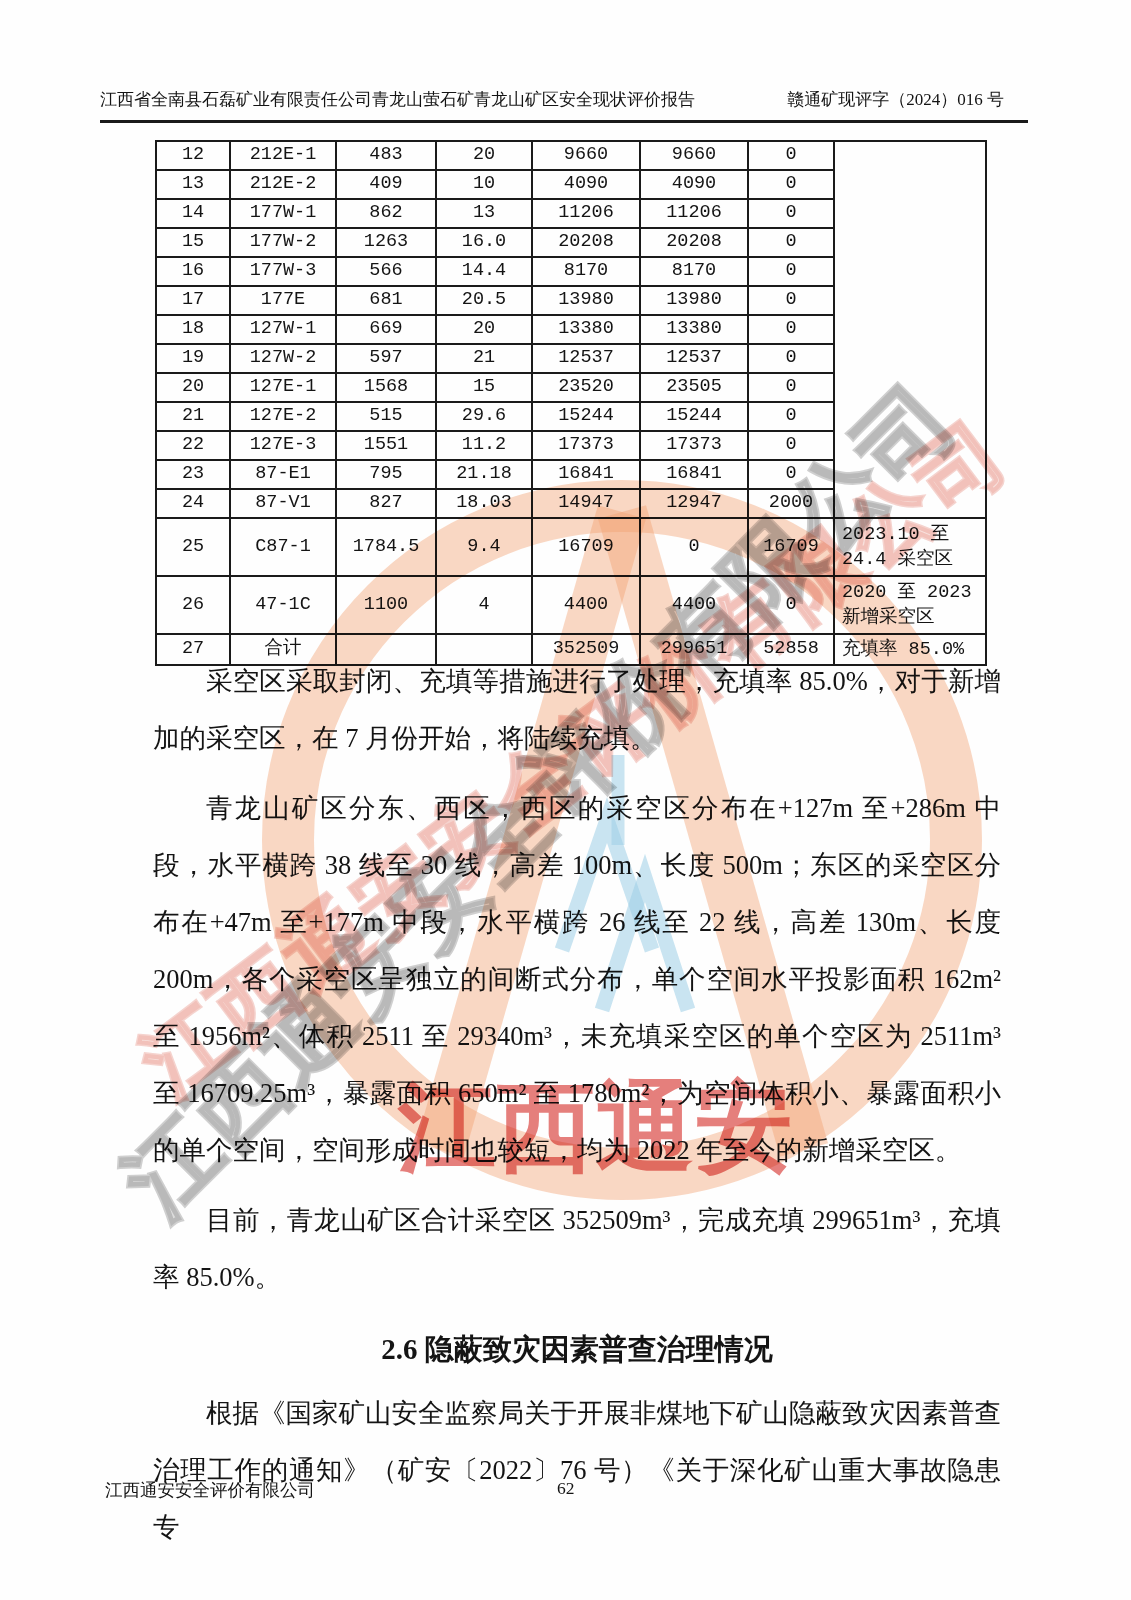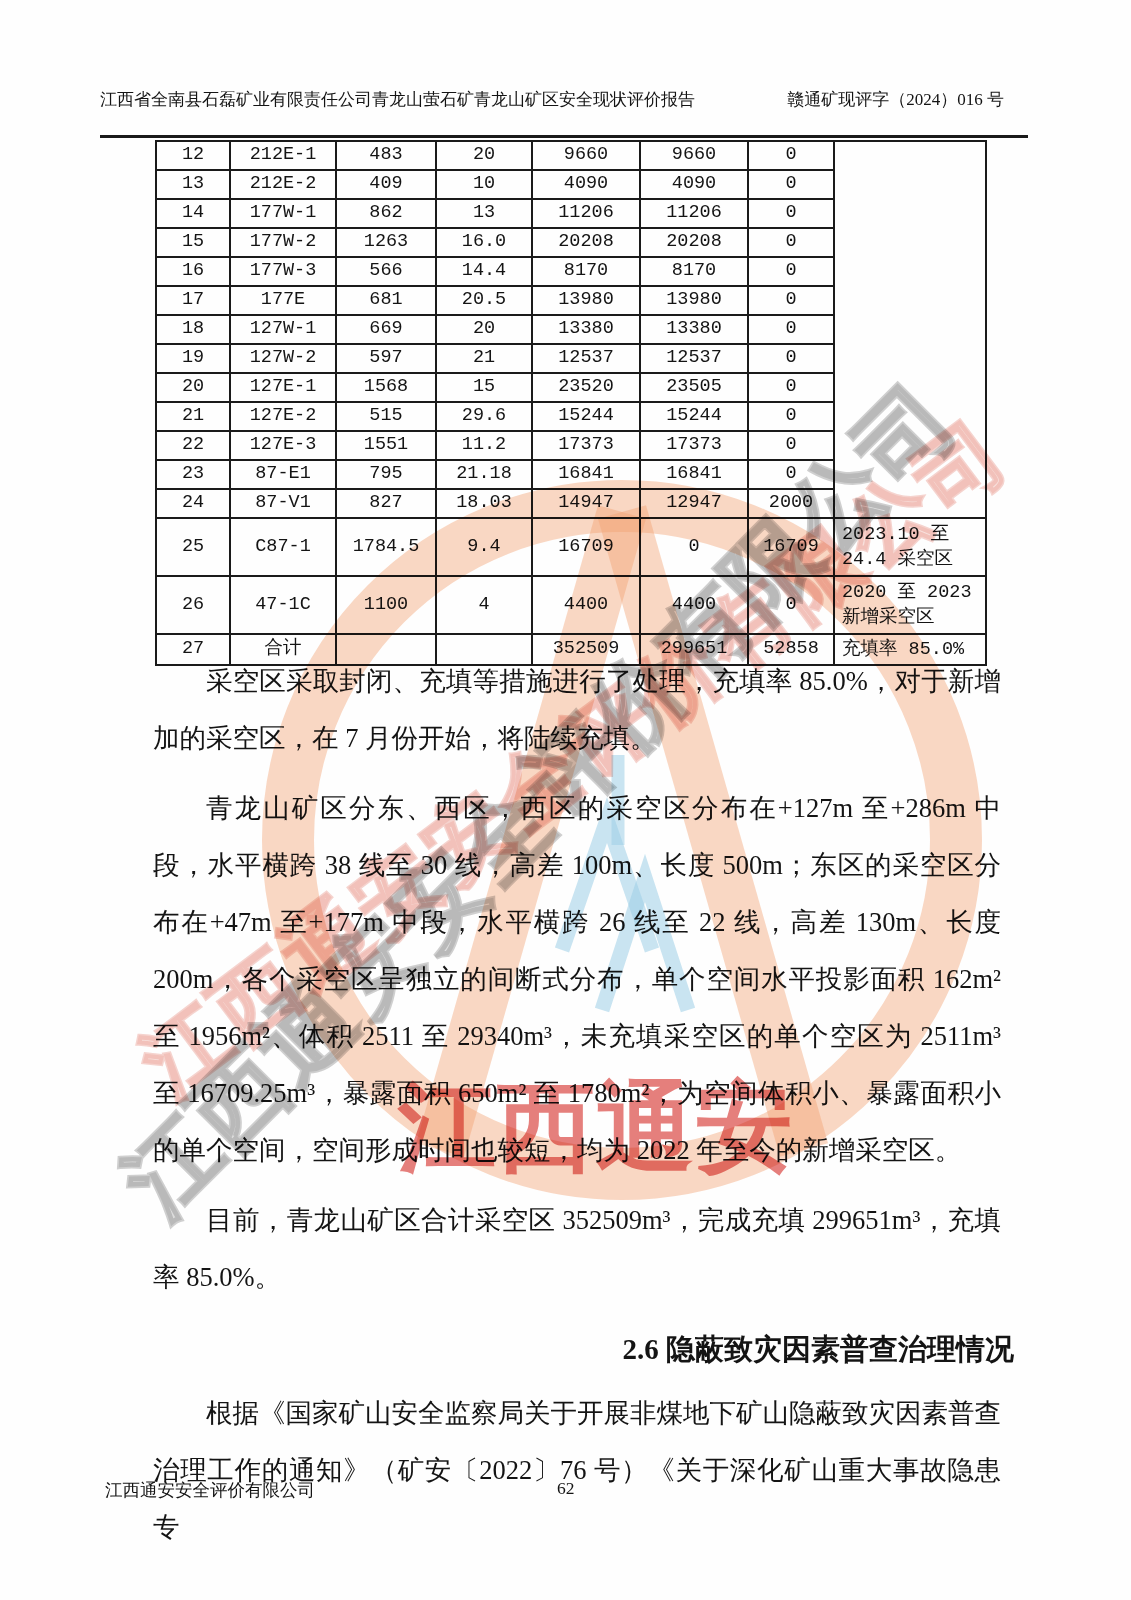--- a/index.html
+++ b/index.html
@@ -7,21 +7,21 @@
     position:relative; width:1131px; height:1600px; margin:0 auto;
     background:#fefefe; overflow:hidden;
     font-family:"Liberation Serif","DejaVu Serif",serif; color:#141414;
   }
 
   
   .header {
     position:absolute; left:100px; top:88px; width:928px;
     display:flex; justify-content:space-between; align-items:flex-end;
     font-size:17px; white-space:nowrap;
-    border-bottom:3px solid #1a1a1a; padding-bottom:24px;
+    border-bottom:3px solid #1a1a1a; padding-bottom:9px;
   }
   .header .doc-no { margin-right:24px;font-family:Liberation Serif, serif; }
 
   
   table.goaf {
     position:absolute; left:155px; top:140px;
     border-collapse:collapse; table-layout:fixed;
     font-size:18.5px; line-height:1.2;font-family:Liberation Mono, monospace;
   }
   table.goaf td {
@@ -32,21 +32,21 @@
   table.goaf td.remark { text-align:left; padding:2px 4px 0 7px; line-height:1.35; }
 
   
   .content {
     position:absolute; left:140px; top:640px; width:874px;
     font-size:26.5px; line-height:57px; text-align:justify;
   }
   .content p { margin:13px; text-indent:2em; }
   .content h2 {
     margin:20px 0 7px 0; font-size:29px; line-height:46px;
-    font-weight:bold; text-indent:0; text-align:right;
+    font-weight:bold; text-indent:0; text-align:center;
   }
 
   
   .footer { position:absolute; left:105px; top:1478px; width:926px; font-size:17.5px; }
   .footer .pageno { position:absolute; left:452px; top:0; }
 
   
   .wm { position:absolute; pointer-events:none; mix-blend-mode:multiply; }
   .wm-diag {
     white-space:nowrap; font-weight:bold;

